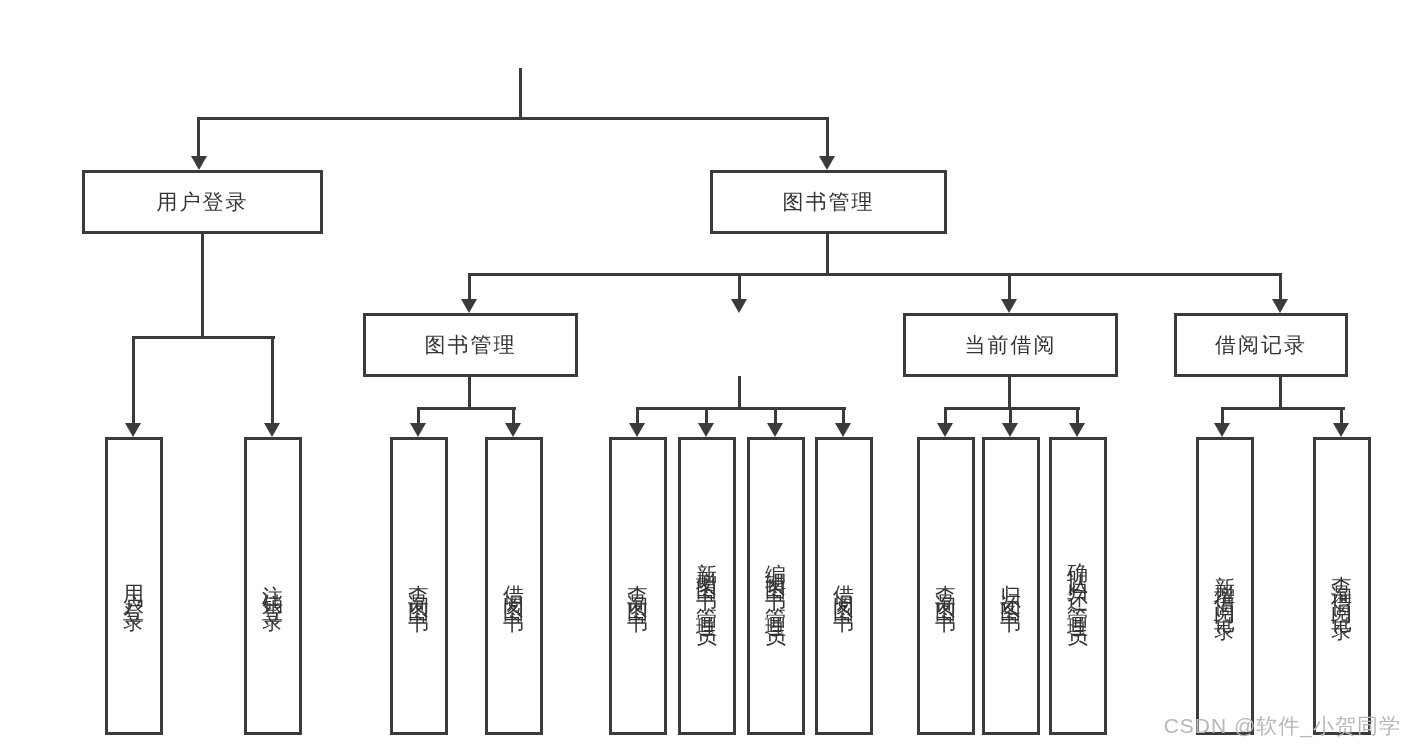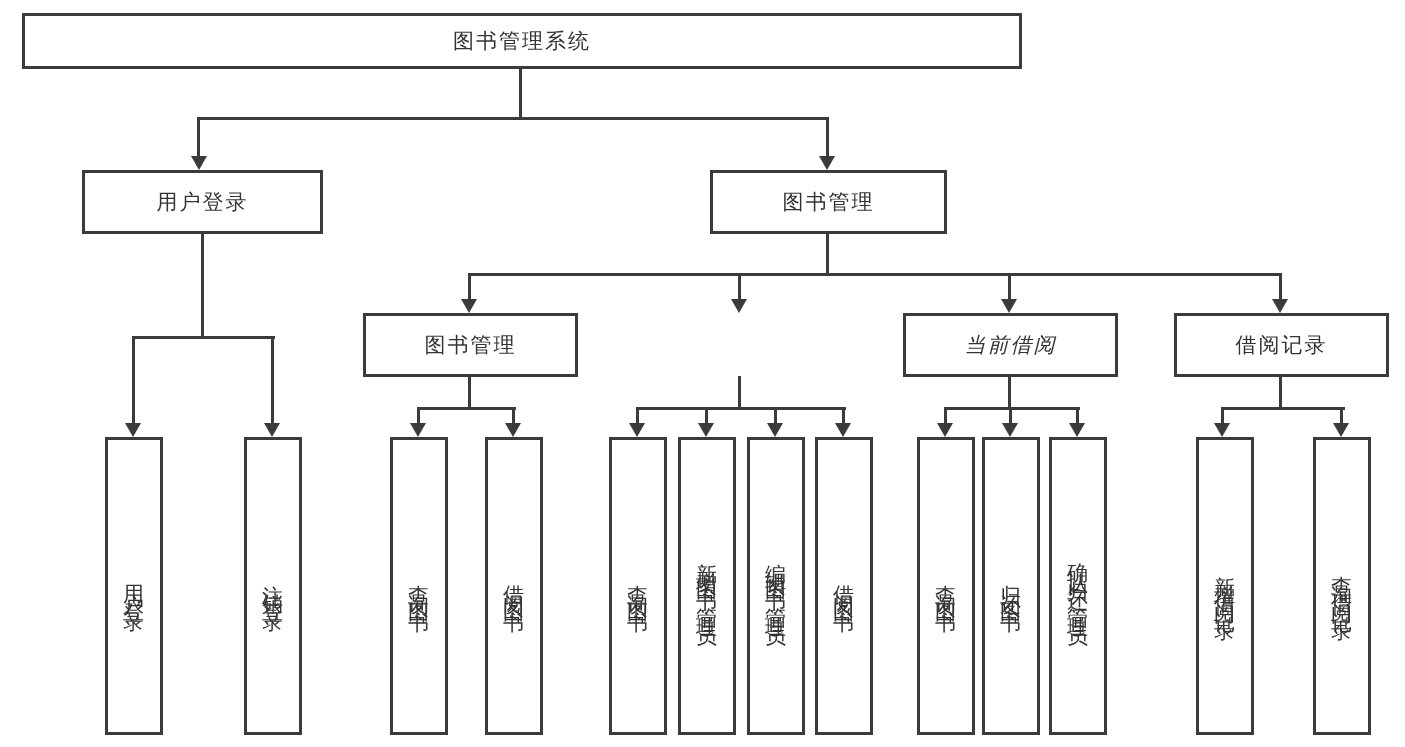--- a/index.html
+++ b/index.html
@@ -24,22 +24,22 @@
   }
   .v{
     writing-mode:vertical-rl;text-orientation:mixed;
     letter-spacing:9px;font-size:21px;line-height:1;
   }
   .n-root{left:22px;top:13px;width:1000px;height:56px;}
   .n-a  {left:82px; top:170px;width:241px;height:64px;}
   .n-b  {left:710px;top:170px;width:237px;height:64px;}
   .n-b0 {left:363px; top:313px;width:215px;height:64px;}
   .n-b1 {left:633px; top:313px;width:215px;height:64px;}
-  .n-b2 {left:903px; top:313px;width:215px;height:64px;font-style:italic;}
-  .n-b3 {left:1174px;top:313px;width:215px;height:64px;}
+  .n-b2 {left:903px; top:313px;width:215px;height:64px;}
+  .n-b3 {left:1174px;top:313px;width:174px;height:64px;}
   .leaf {top:437px;width:58px;height:298px;}
   .L-a0 {left:105px;} .L-a1 {left:244px;}
   .L-b00{left:390px;} .L-b01{left:485px;}
   .L-b10{left:609px;} .L-b11{left:678px;} .L-b12{left:747px;} .L-b13{left:815px;}
   .L-b20{left:917px;} .L-b21{left:982px;} .L-b22{left:1049px;}
   .L-b30{left:1196px;} .L-b31{left:1313px;}
   
   .ln{position:absolute;background:var(--line);z-index:1;}
   .ar{position:absolute;width:0;height:0;z-index:1;
       border-left:8px solid transparent;border-right:8px solid transparent;
@@ -147,21 +147,20 @@
   <div class="ar a11"></div>
   <div class="ar a12"></div>
   <div class="ar a13"></div>
   <div class="ar a14"></div>
   <div class="ar a15"></div>
   <div class="ar a16"></div>
   <div class="ar a17"></div>
   <div class="ar a18"></div>
   <div class="ar a19"></div>
 
-  <div class="box n-root">图书管理系统</div>
 
   <div class="box n-a">用户登录</div>
   <div class="box n-b">图书管理</div>
 
   <div class="box n-b0">图书管理</div>
   <div class="box n-b2">当前借阅</div>
   <div class="box n-b3">借阅记录</div>
 
   <div class="box v leaf L-a0">用户登录</div>
   <div class="box v leaf L-a1">注销登录</div>
@@ -174,13 +173,14 @@
   <div class="box v leaf L-b12">编辑图书（管理员）</div>
   <div class="box v leaf L-b13">借阅图书</div>
 
   <div class="box v leaf L-b20">查询图书</div>
   <div class="box v leaf L-b21">归还图书</div>
   <div class="box v leaf L-b22">确认归还（管理员）</div>
 
   <div class="box v leaf L-b30">新增借阅记录</div>
   <div class="box v leaf L-b31">查询借阅记录</div>
 
+  <div class="watermark">CSDN @软件_小贺同学</div>
 </div>
 
 </body></html>

